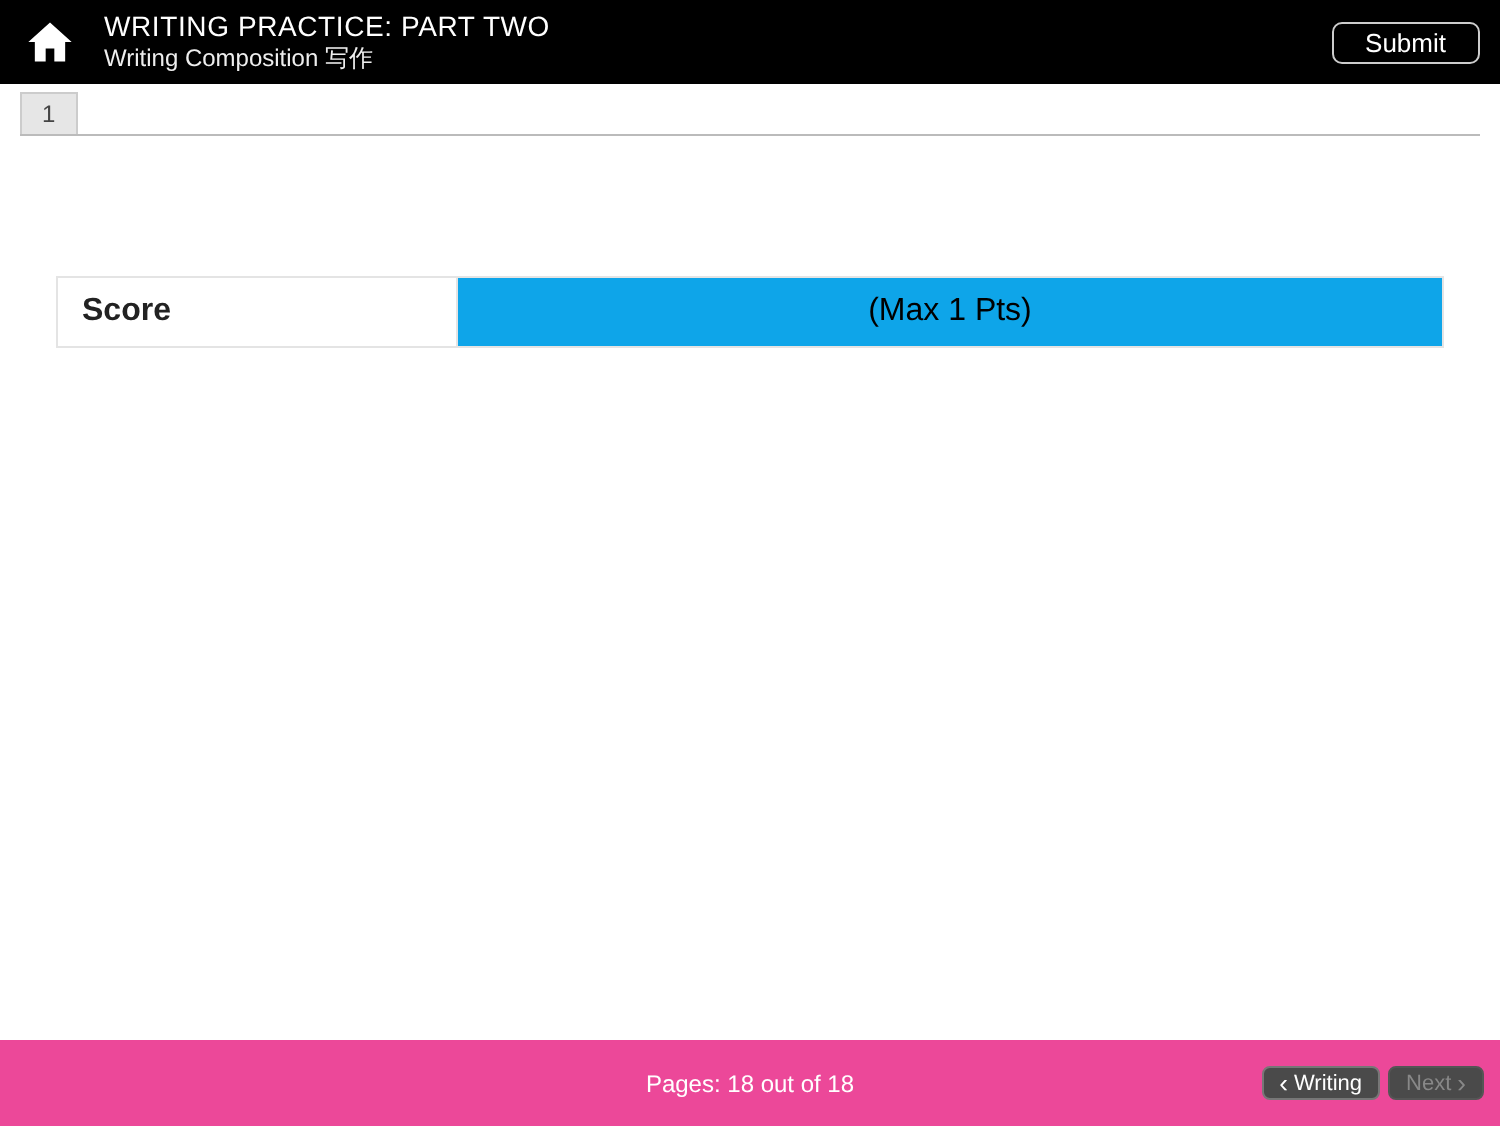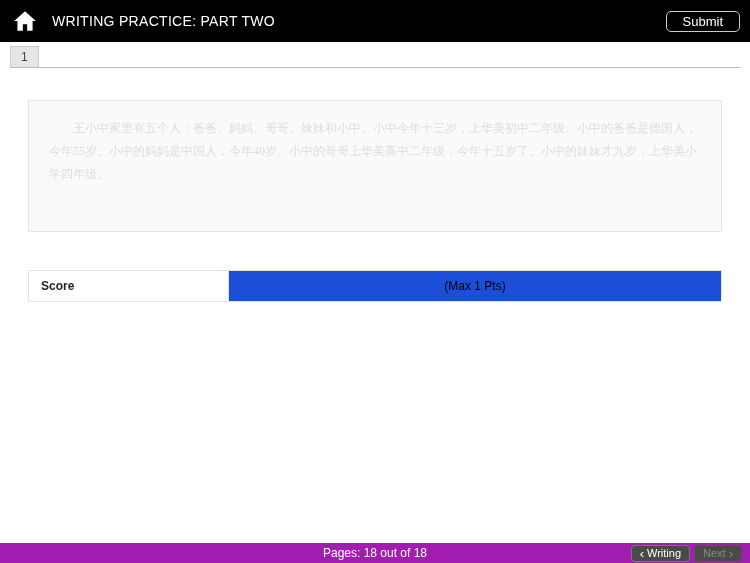--- a/index.html
+++ b/index.html
@@ -68,52 +68,52 @@
   
   .feedback-table {
     margin-top: 38px;
     width: 100%;
     border-collapse: collapse;
     table-layout: fixed;
   }
   .feedback-table td {
     border: 1px solid #e4e4e4;
     padding: 8px 12px;
-    font-size: 12px;
+    font-size: 16px;
     vertical-align: middle;
   }
   .feedback-table td.label {
     width: 200px;
     font-weight: bold;
     background: #fff;
     color: #222;
   }
   .feedback-table td.value {
-    background: #1d4ed8;
+    background: #0ea5e9;
     text-align: center;
   }
   .feedback-table td.value-left { text-align: left; }
   .feedback-table tr.tall td { height: 164px; vertical-align: top; }
   
   .mic-btn {
     width: 28px; height: 28px;
     border: 2px solid #1fa0e8;
     border-radius: 50%;
     display: inline-flex;
     align-items: center; justify-content: center;
     cursor: pointer;
     margin-left: 4px;
   }
   .mic-btn svg { width: 14px; height: 14px; fill: #1fa0e8; }
   
   .footer {
     position: absolute;
     bottom: 0; left: 0; right: 0;
-    height: 20px;
-    background: #a21caf;
+    height: 43px;
+    background: #ec4899;
     color: #fff;
     display: flex;
     align-items: center;
     justify-content: center;
     font-size: 12px;
   }
   .footer-nav {
     position: absolute;
     right: 8px;
     display: flex;
@@ -142,30 +142,30 @@
 <body>
 
 <div class="header">
   <div class="home-icon">
     <svg viewBox="0 0 24 24">
         <path d="M12 3 L2 12 H5 V21 H10 V15 H14 V21 H19 V12 H22 Z"></path>
       </svg>
   </div>
   <div class="header-titles">
     <div class="header-title">WRITING PRACTICE: PART TWO</div>
+    <div class="header-subtitle">Writing Composition 写作</div>
   </div>
   <button class="submit-btn">Submit</button>
 </div>
 
 <div class="tabs-row">
   <div class="tab">1</div>
 </div>
 
 <div class="content">
-  <div class="essay-box">王小中家里有五个人：爸爸、妈妈、哥哥、妹妹和小中。小中今年十三岁，上华美初中二年级。小中的爸爸是德国人，今年55岁。小中的妈妈是中国人，今年40岁。小中的哥哥上华美高中二年级，今年十五岁了。小中的妹妹才九岁，上华美小学四年级。</div>
 
   <table class="feedback-table">
     <tbody>
         <tr>
       <td class="label">Score</td>
       <td class="value">
         <span>(Max 1 Pts)</span>
       </td>
     </tr>
   </tbody>

